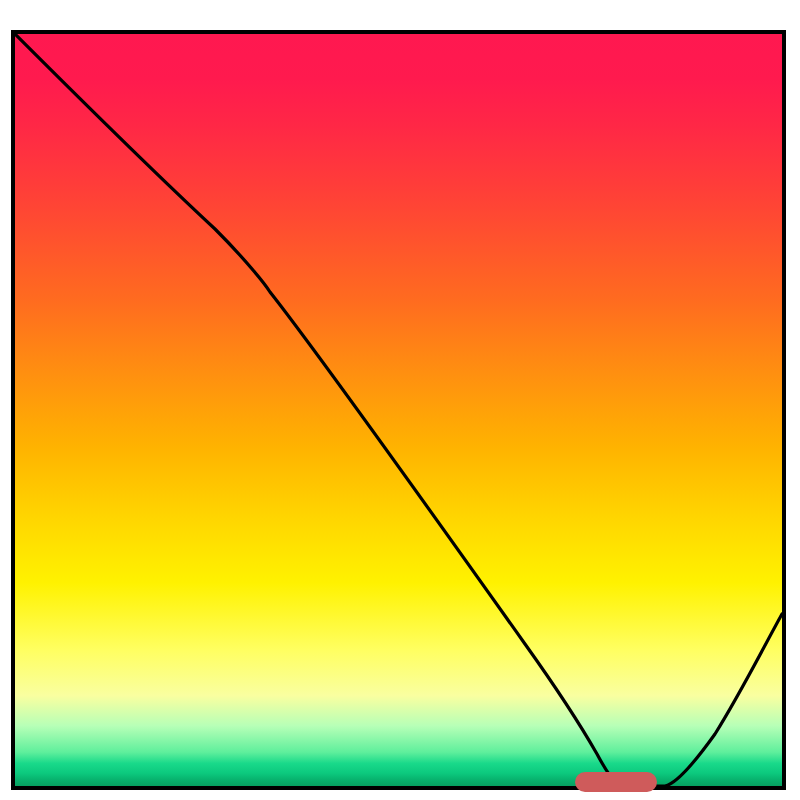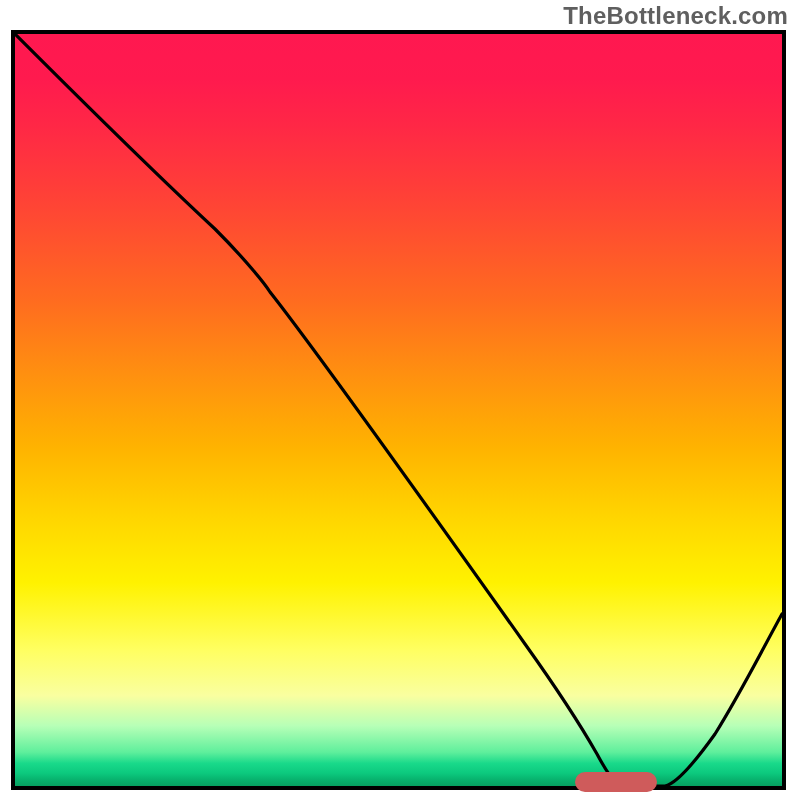--- a/index.html
+++ b/index.html
@@ -71,21 +71,20 @@
   svg.curve {
     position: absolute;
     inset: 0;
     z-index: 3;
   }
 </style>
 </head>
 <body>
 
 <div class="frame">
-  <div class="watermark">TheBottleneck.com</div>
 
   <div class="plot-outer">
     <div class="gradient-bg"></div>
 
     <svg class="curve" viewBox="0 0 767 752" preserveAspectRatio="none">
       <path d="M 0 0
                C 60 60, 130 130, 200 195
                C 230 225, 250 250, 255 258
                C 300 315, 400 455, 510 610
                C 540 652, 562 685, 582 720

